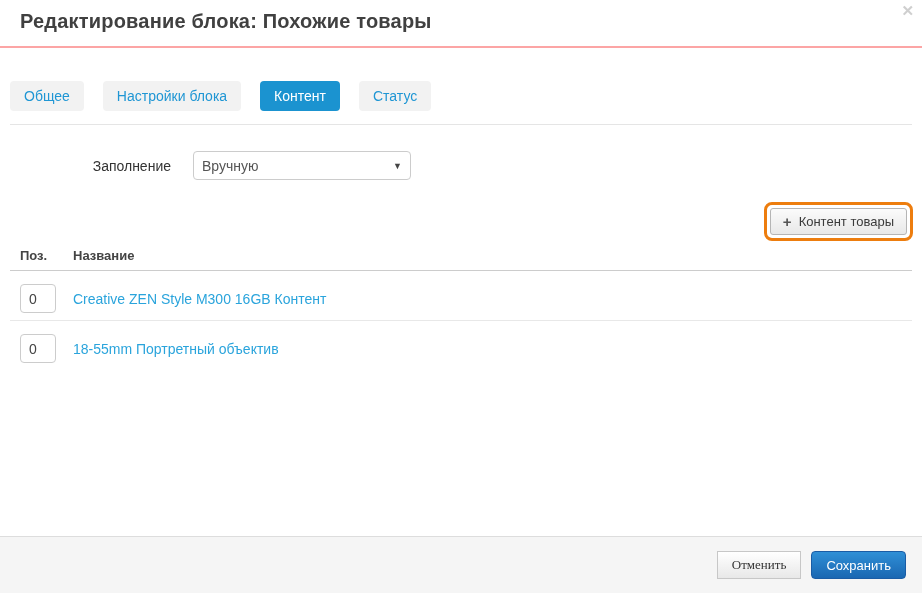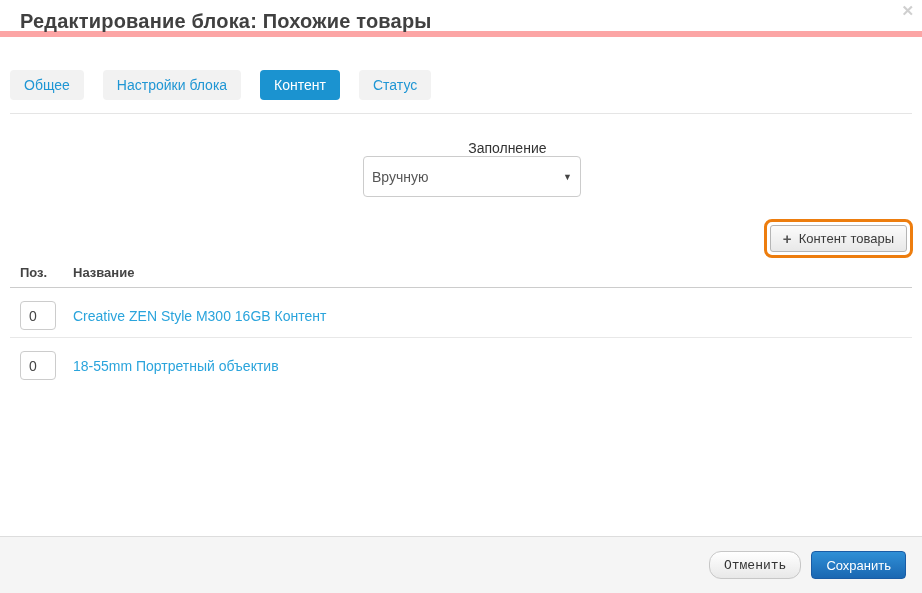--- a/index.html
+++ b/index.html
@@ -5,21 +5,21 @@
   * { margin: 0; padding: 0; box-sizing: border-box; }
   html, body { width: 922px; height: 593px; }
   body {
     position: relative;
     background: #ffffff;
     font-family: "Liberation Sans", sans-serif;
     overflow: hidden;
   }
 
   
-  .modal-header { position: relative; height: 37px; border-bottom: 6px solid #fca5a5; }
+  .modal-header { position: relative; height: 48px; border-bottom: 2px solid #fca5a5; }
   .modal-title {
     position: absolute; left: 20px; top: 10px;
     font-size: 20px; font-weight: bold; color: #404040;
     letter-spacing: 0.2px;
   }
   .close-btn {
     position: absolute; right: 8px; top: 3px;
     font-size: 15px; font-weight: bold; color: #cfcfcf; cursor: pointer;
     line-height: 15px;
   }
@@ -30,25 +30,25 @@
     background: #f2f2f2; color: #1f96d4;
     border: none; border-radius: 4px;
     height: 30px; line-height: 30px; padding: 0 14px;
     font-size: 14px; font-family: inherit; cursor: pointer; white-space: nowrap;
   }
   .tab.active { background: #1b93d0; color: #ffffff; }
 
   .divider { height: 1px; background: #e5e5e5; margin: 13px 10px 0 10px; }
 
   
-  .form-row { margin-top: 26px; display: flex; align-items: center; flex-direction: column; }
+  .form-row { margin-top: 26px; display: flex; align-items: center; }
   .form-label { width: 171px; text-align: right; font-size: 14px; color: #333333; }
   .select-wrap { position: relative; margin-left: 22px; }
   .filling-select {
-    width: 218px; height: 41px;
+    width: 218px; height: 29px;
     border: 1px solid #cccccc; border-radius: 4px;
     background: #ffffff; color: #555555;
     font-size: 14px; font-family: inherit;
     padding: 0 22px 0 8px;
     appearance: none; -webkit-appearance: none; -moz-appearance: none;
     cursor: pointer;
   }
   .select-arrow {
     position: absolute; right: 9px; top: 50%; transform: translateY(-50%);
     font-size: 9px; color: #444444; pointer-events: none;
@@ -85,23 +85,23 @@
 
   
   .modal-footer {
     position: absolute; left: 0; bottom: 0; width: 922px; height: 57px;
     background: #f5f5f5; border-top: 1px solid #dddddd;
     display: flex; align-items: center; justify-content: flex-end;
     gap: 10px; padding-right: 16px;
   }
   .btn-cancel {
     background: linear-gradient(#ffffff, #e8e8e8);
-    border: 1px solid #c7c7c7; border-radius: 12px;
+    border: 1px solid #c7c7c7; border-radius: 0;
     height: 28px; padding: 0 14px;
-    font-size: 13px; font-family: Liberation Mono, monospace; color: #333333; cursor: pointer; margin-left: 8px;
+    font-size: 13px; font-family: Liberation Serif, serif; color: #333333; cursor: pointer; margin-left: 8px;
   }
   .btn-save {
     background: linear-gradient(#2f8fd6, #1a67b2);
     border: 1px solid #1a5ca5; border-radius: 4px;
     height: 28px; padding: 0 14px;
     font-size: 13px; font-family: inherit; color: #ffffff; cursor: pointer;
   }
 </style>
 </head>
 <body>

